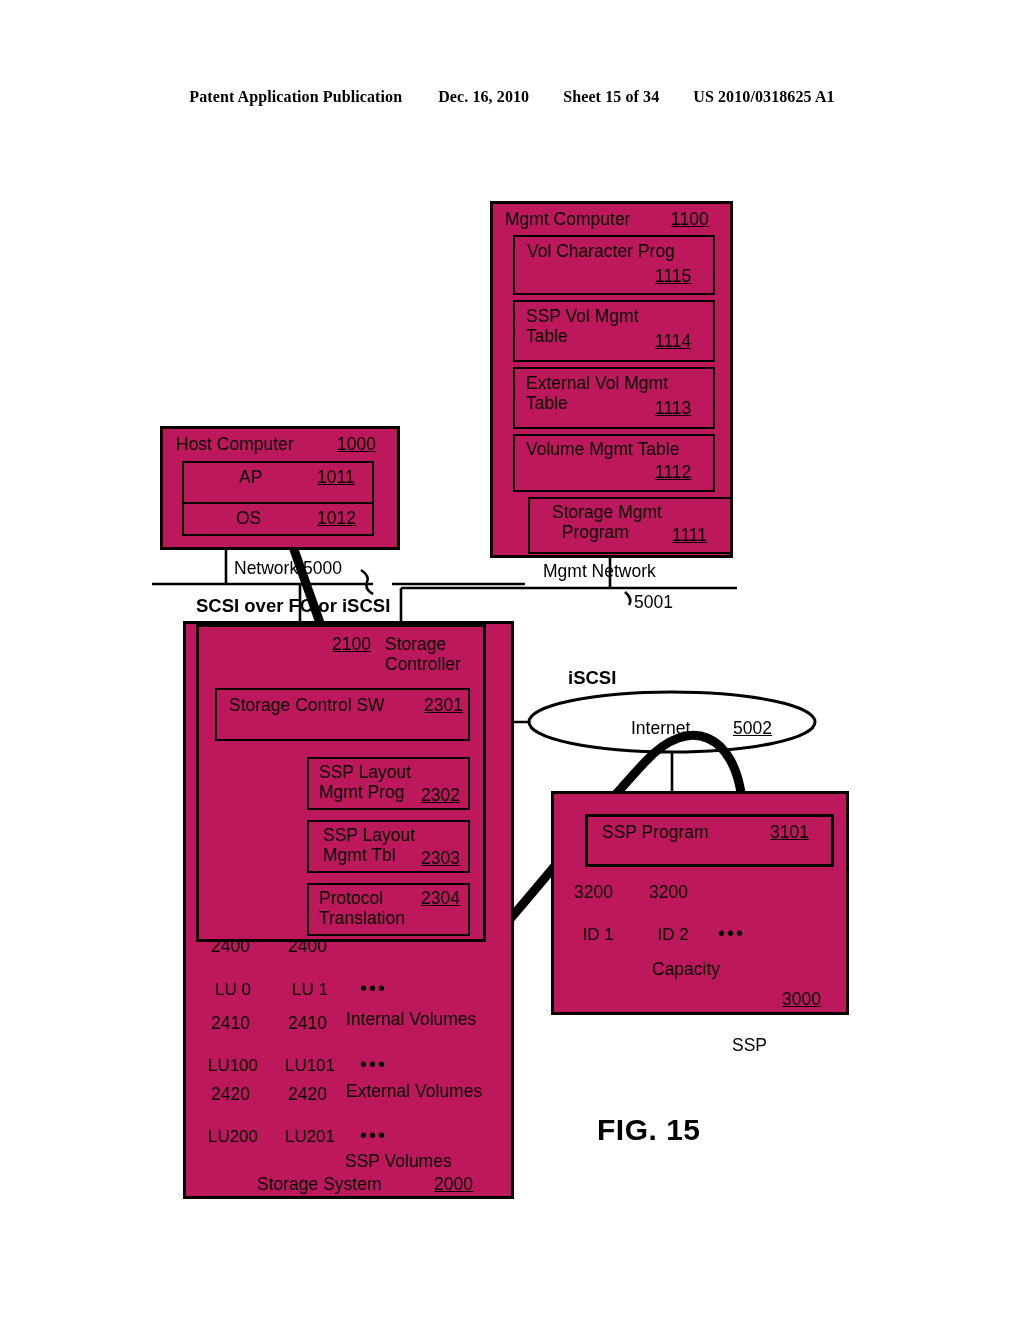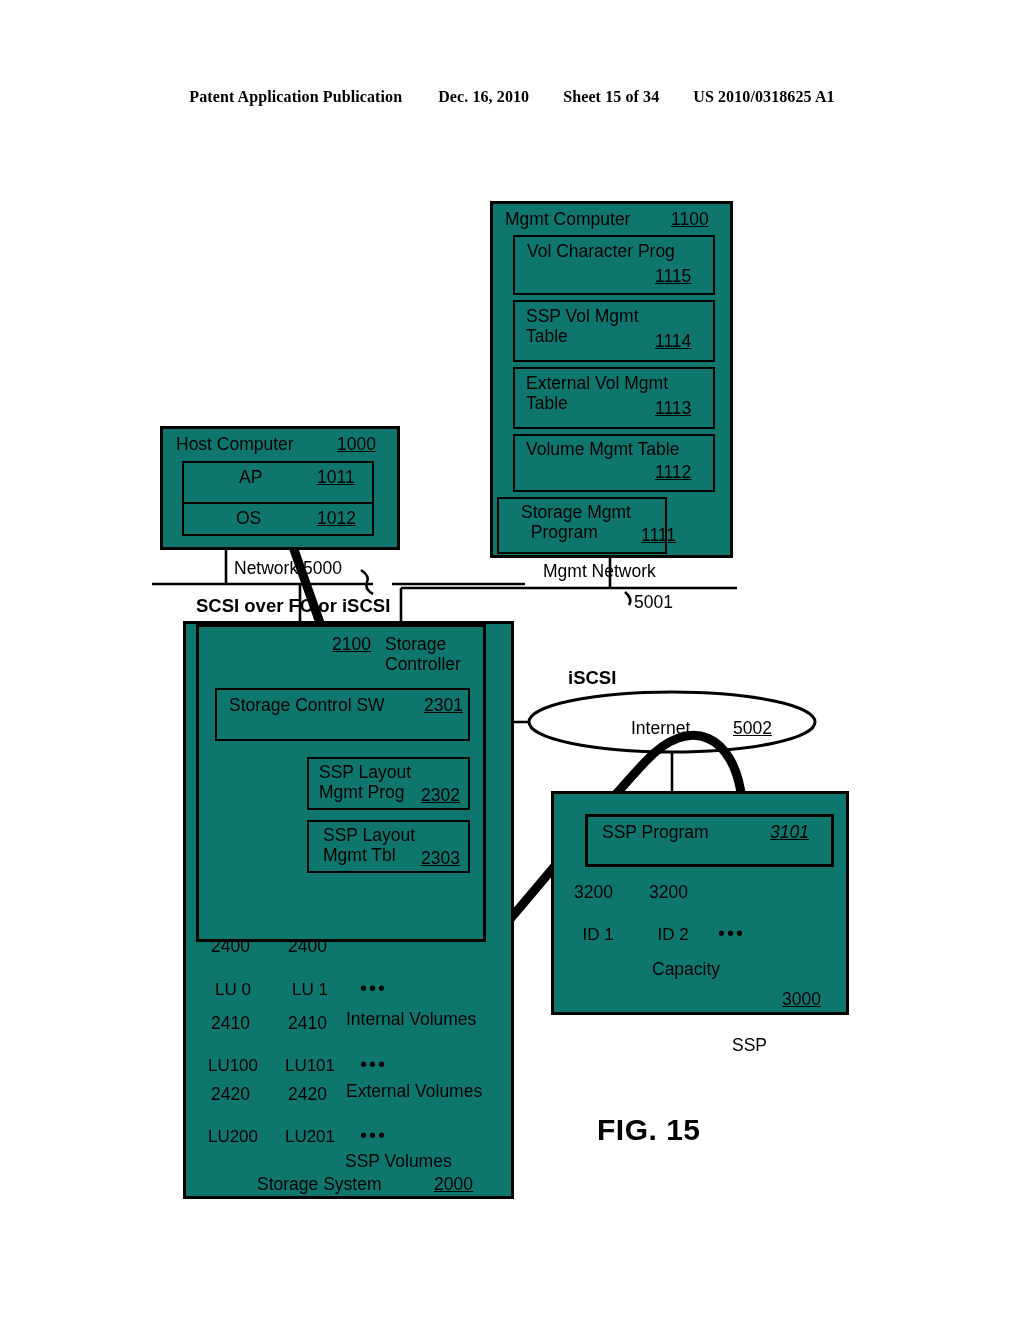--- a/index.html
+++ b/index.html
@@ -7,21 +7,21 @@
   #sheet{position:absolute;left:0;top:0;width:1024px;height:1320px;}
 
   
   .hdr{position:absolute;top:88px;left:0;width:1024px;text-align:center;
        font-family:"Liberation Serif",serif;font-weight:bold;font-size:16px;letter-spacing:.1px;}
   .hdr span{display:inline-block;vertical-align:baseline;}
   .hdr .g1{margin-right:36px;}
   .hdr .g2{margin-right:34px;}
 
   
-  .box{position:absolute;box-sizing:border-box;background:#0f766e;}
+  .box{position:absolute;box-sizing:border-box;background:#be185d;}
   .b2{border:2px solid #000;}
   .b3{border:3px solid #000;}
 
   .lbl{position:absolute;font-size:17.5px;line-height:1.12;white-space:pre;}
   .num{text-decoration:underline;}
   .bold{font-weight:bold;}
 
   
   svg.ov{position:absolute;left:0;top:0;width:1024px;height:1320px;overflow:visible;}
   svg.ov *{vector-effect:none;}
@@ -143,21 +143,21 @@
       <div class="lbl" style="left:11px;top:5px;">External Vol Mgmt
 Table</div>
       <div class="lbl num" style="left:140px;top:30px;">1113</div>
     </div>
 
     <div class="box b2" style="left:20px;top:230px;width:202px;height:58px;">
       <div class="lbl" style="left:11px;top:4px;">Volume Mgmt Table</div>
       <div class="lbl num" style="left:140px;top:27px;">1112</div>
     </div>
 
-    <div class="box b2" style="left:4px;top:293px;width:170px;height:57px;">
+    <div class="box b2" style="left:35px;top:293px;width:204px;height:57px;">
       <div class="lbl" style="left:22px;top:4px;">Storage Mgmt
   Program</div>
       <div class="lbl num" style="left:142px;top:27px;">1111</div>
     </div>
   </div>
 
   <div class="box b3" style="left:160px;top:426px;width:240px;height:124px;">
     <div class="lbl" style="left:13px;top:6px;">Host Computer</div>
     <div class="lbl num" style="left:174px;top:6px;">1000</div>
 
@@ -200,20 +200,25 @@
 Mgmt Prog</div>
       <div class="lbl num" style="left:112px;top:27px;">2302</div>
     </div>
 
     <div class="box b2" style="left:108px;top:193px;width:163px;height:53px;">
       <div class="lbl" style="left:14px;top:4px;">SSP Layout
 Mgmt Tbl</div>
       <div class="lbl num" style="left:112px;top:27px;">2303</div>
     </div>
 
+    <div class="box b2" style="left:108px;top:256px;width:163px;height:53px;">
+      <div class="lbl" style="left:10px;top:4px;">Protocol
+Translation</div>
+      <div class="lbl num" style="left:112px;top:4px;">2304</div>
+    </div>
   </div>
 
   <div class="lbl" style="left:211px;top:937px;">2400</div>
   <div class="lbl" style="left:288px;top:937px;">2400</div>
   <div class="cyl-txt" style="left:204px;top:980px;width:58px;">LU 0</div>
   <div class="cyl-txt" style="left:281px;top:980px;width:58px;">LU 1</div>
   <div class="lbl" style="left:360px;top:977px;font-size:20px;letter-spacing:2px;">•••</div>
   <div class="lbl" style="left:346px;top:1010px;">Internal Volumes</div>
 
   <div class="lbl" style="left:211px;top:1014px;">2410</div>
@@ -226,21 +231,21 @@
   <div class="lbl" style="left:211px;top:1085px;">2420</div>
   <div class="lbl" style="left:288px;top:1085px;">2420</div>
   <div class="cyl-txt" style="left:201px;top:1127px;width:64px;">LU200</div>
   <div class="cyl-txt" style="left:278px;top:1127px;width:64px;">LU201</div>
   <div class="lbl" style="left:360px;top:1124px;font-size:20px;letter-spacing:2px;">•••</div>
   <div class="lbl" style="left:345px;top:1152px;">SSP Volumes</div>
 
   <div class="box b3" style="left:551px;top:791px;width:298px;height:224px;">
     <div class="box b3" style="left:31px;top:20px;width:249px;height:53px;">
       <div class="lbl" style="left:14px;top:6px;">SSP Program</div>
-      <div class="lbl num" style="left:182px;top:6px;font-style:italic;">3101</div>
+      <div class="lbl num" style="left:182px;top:6px;">3101</div>
     </div>
     <div class="lbl" style="left:178px;top:212px;margin-top:30px;">SSP</div>
     <div class="lbl num" style="left:228px;top:196px;">3000</div>
   </div>
 
   <div class="lbl" style="left:574px;top:883px;">3200</div>
   <div class="lbl" style="left:649px;top:883px;">3200</div>
   <div class="cyl-txt" style="left:570px;top:925px;width:56px;">ID 1</div>
   <div class="cyl-txt" style="left:645px;top:925px;width:56px;">ID 2</div>
   <div class="lbl" style="left:718px;top:922px;font-size:20px;letter-spacing:2px;">•••</div>

